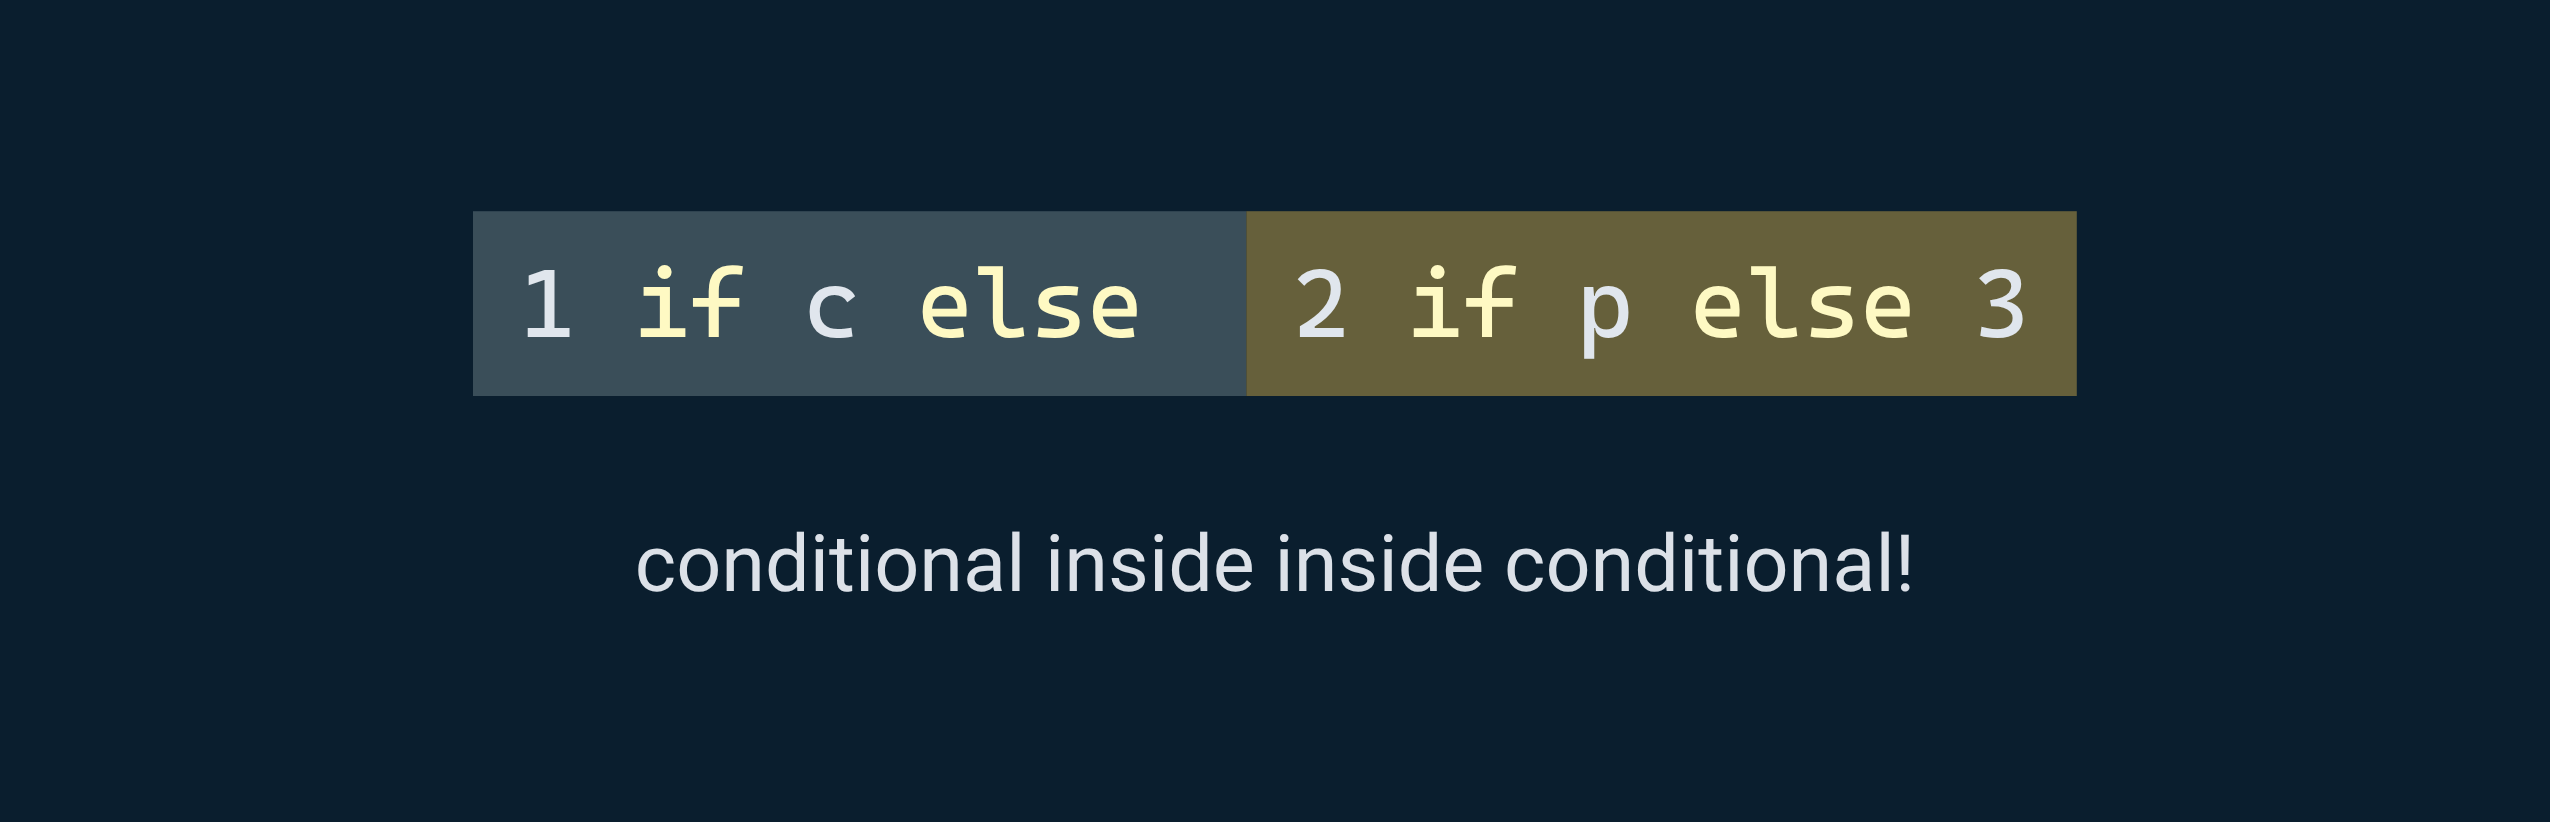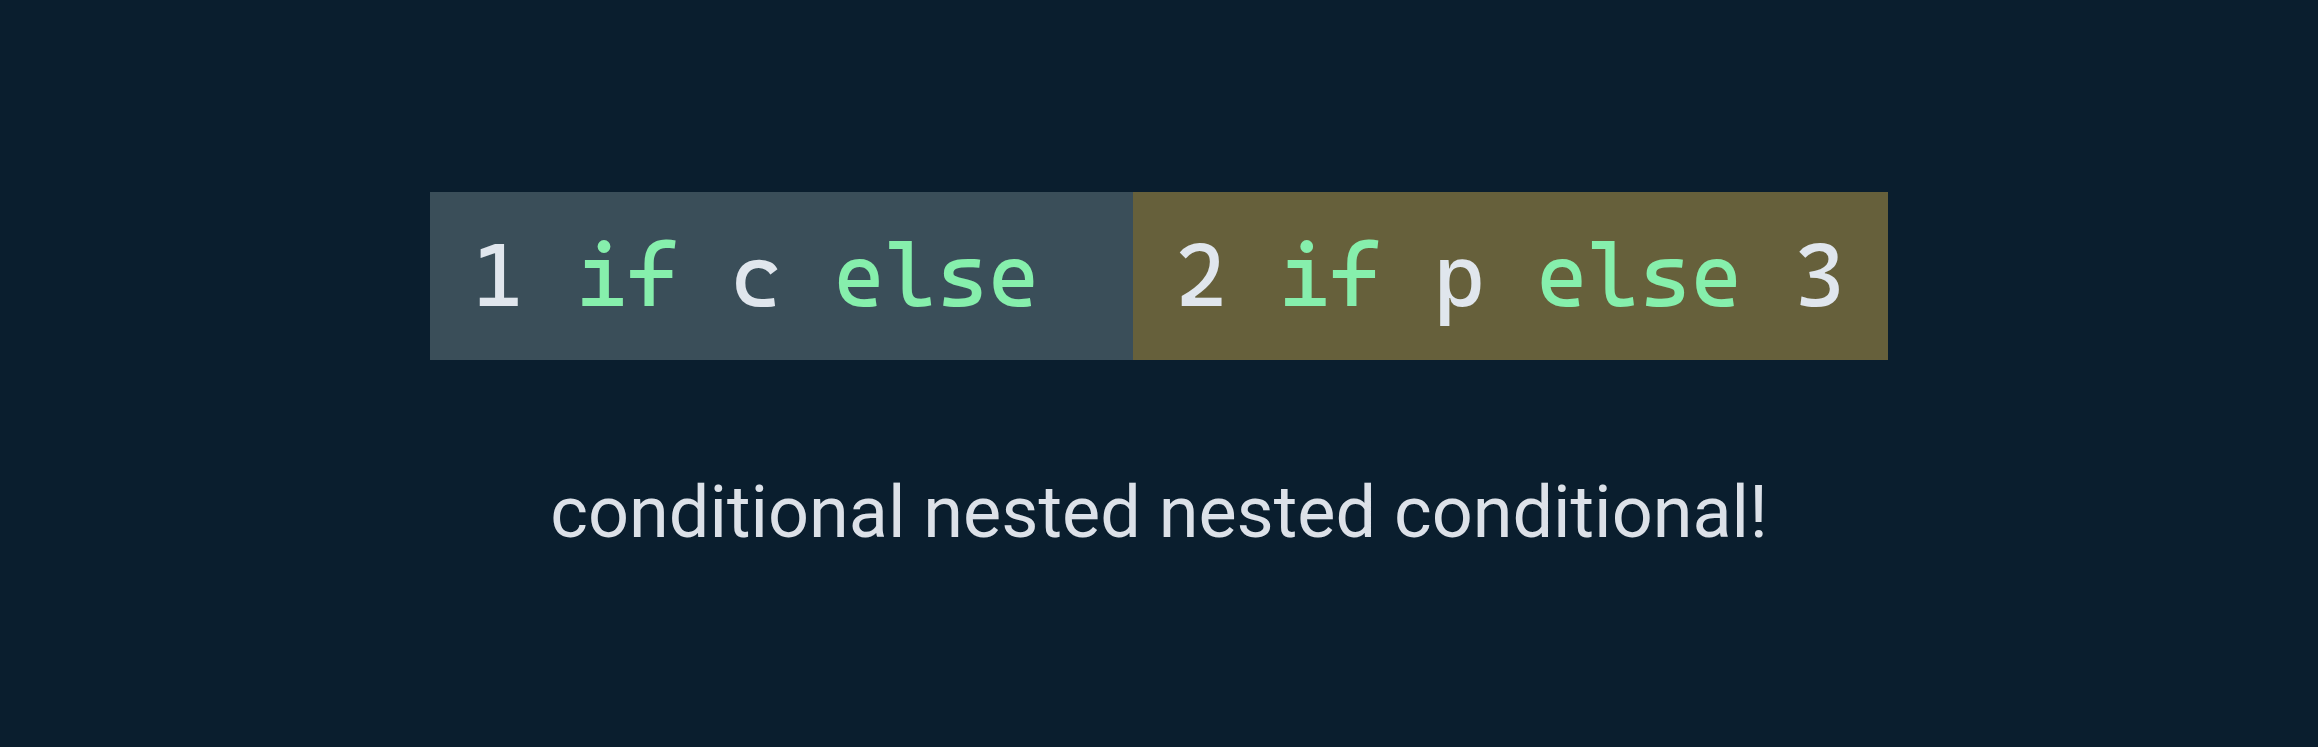--- a/index.html
+++ b/index.html
@@ -34,33 +34,33 @@
     .code-block-left {
       background-color: #3a4e59;
     }
     .code-block-right {
       background-color: #66603b;
     }
     .token-value {
       color: #e0e6ed;
     }
     .token-keyword {
-      color: #86efac;
+      color: #fef9c3;
     }
     .token-variable {
       color: #e0e6ed;
     }
     .caption {
       color: #dce1e8;
       font-size: 72px;
       font-weight: 400;
       text-align: center;
     }
   </style>
 </head>
 <body>
 
 <div class="code-container">
   <div class="code-block code-block-left"><span class="token-value">1</span><span> </span><span class="token-keyword">if</span><span> </span><span class="token-variable">c</span><span> </span><span class="token-keyword">else</span><span> </span></div>
     <div class="code-block code-block-right"><span class="token-value">2</span><span> </span><span class="token-keyword">if</span><span> </span><span class="token-variable">p</span><span> </span><span class="token-keyword">else</span><span> </span><span class="token-value">3</span></div>
 </div>
 
-<div class="caption">conditional nested nested conditional!</div>
+<div class="caption">conditional inside inside conditional!</div>
 
 </body></html>

